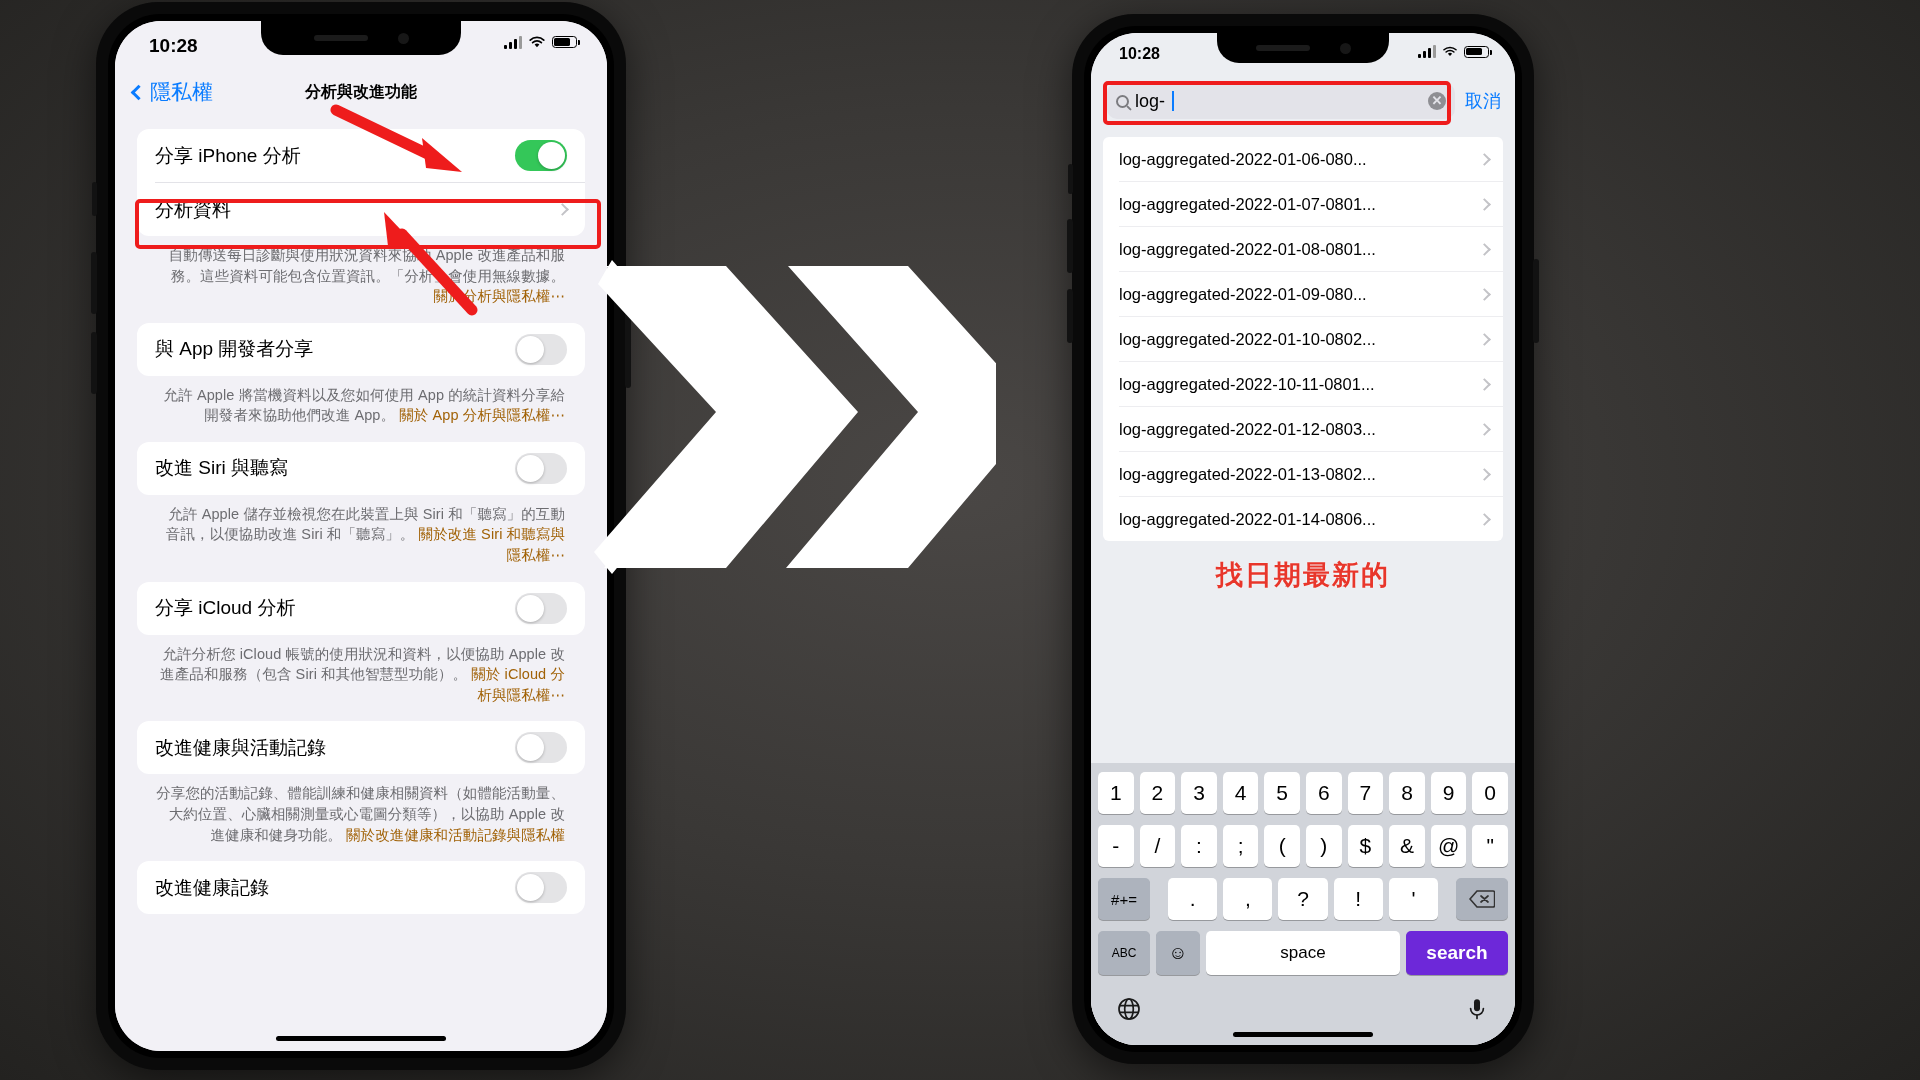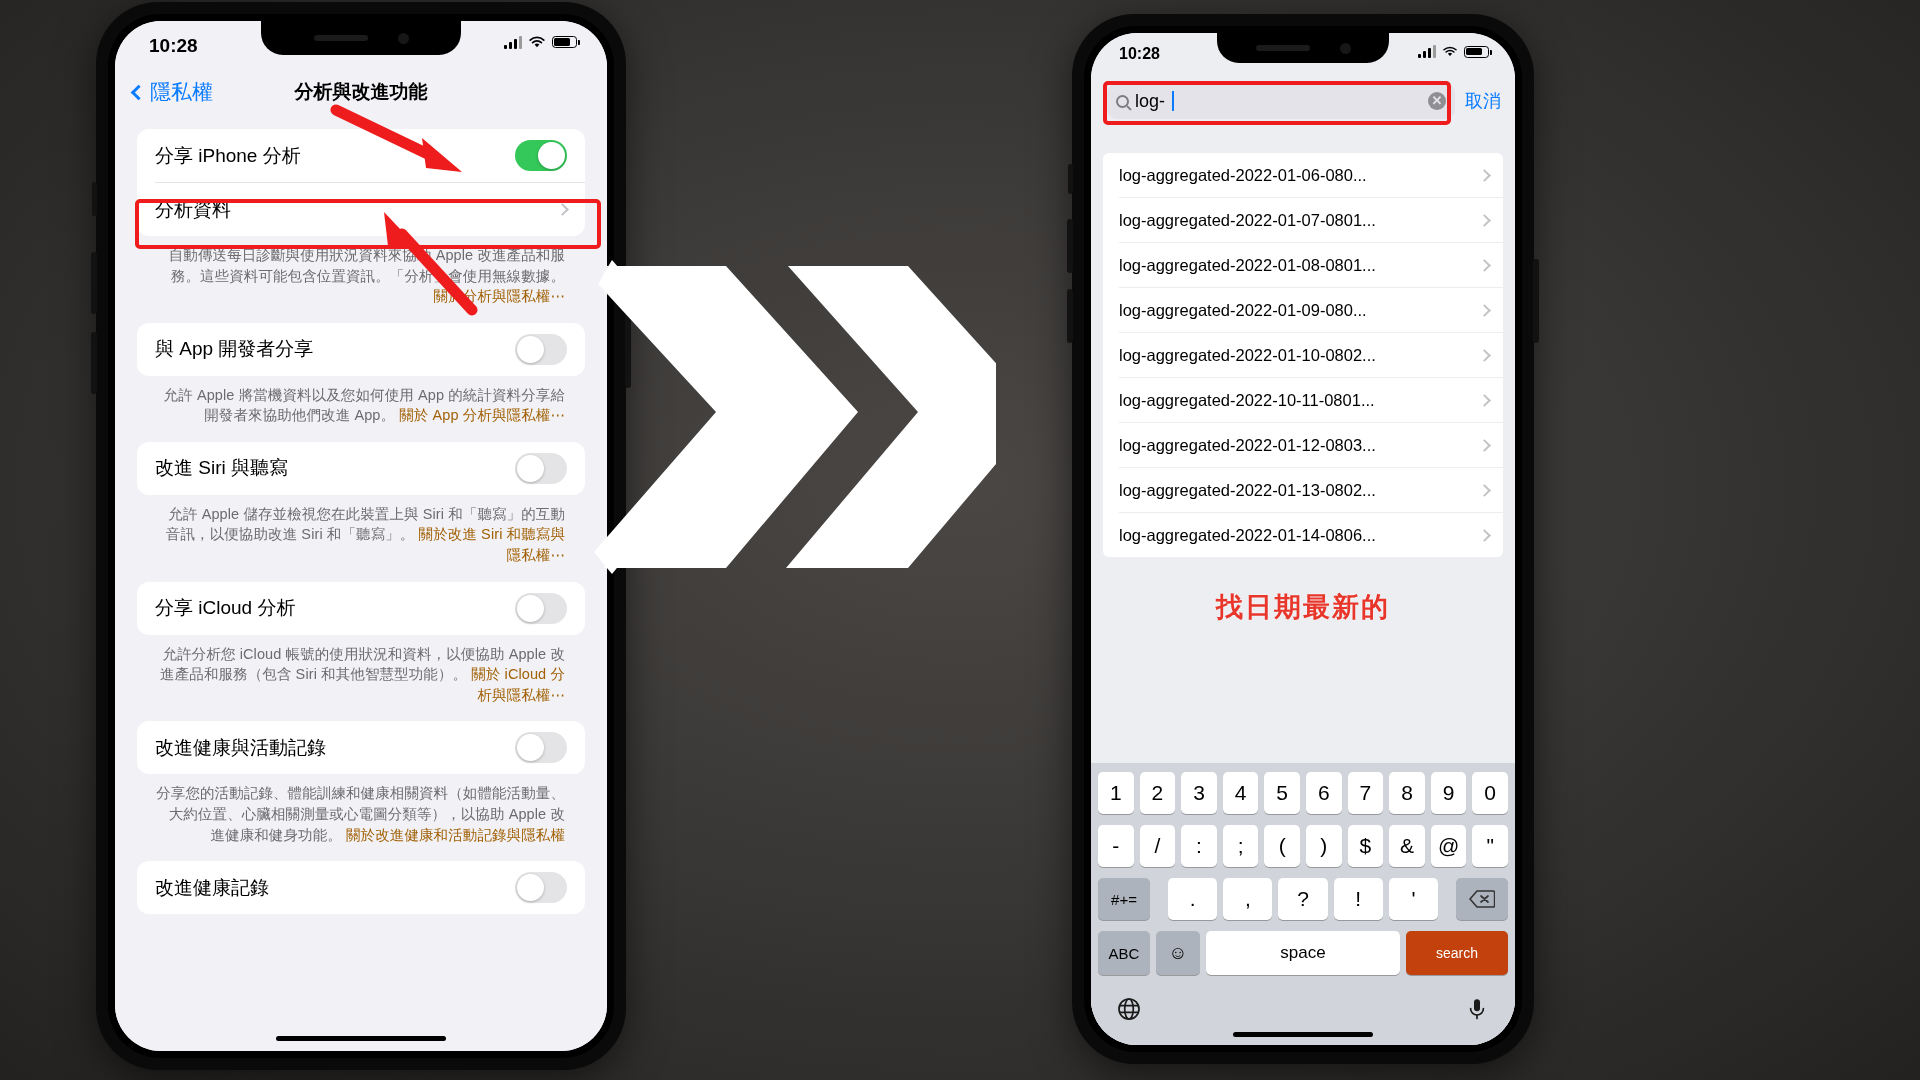--- a/index.html
+++ b/index.html
@@ -92,21 +92,21 @@
   .nav-back {
     display: flex; align-items: center; gap: 4px; color: #0a7cff;
     font-size: 21px; font-weight: 500; cursor: pointer;
   }
   .chev-left {
     width: 11px; height: 11px; border-left: 3.2px solid #0a7cff;
     border-bottom: 3.2px solid #0a7cff; transform: rotate(45deg); margin-right: 2px;
   }
   .nav-title {
     position: absolute; left: 50%; transform: translateX(-50%);
-    font-size: 19px; font-weight: 700; color: #000; white-space: nowrap;
+    font-size: 16px; font-weight: 700; color: #000; white-space: nowrap;
   }
   .list-scroll { padding: 14px 22px 0; height: calc(100% - 94px); overflow: hidden; }
 
   .card {
     background: #fff; border-radius: 12px; overflow: hidden;
   }
   .row {
     display: flex; align-items: center; justify-content: space-between;
     padding: 0 18px; height: 53px;
   }
@@ -164,21 +164,21 @@
   }
   .qtext { font-size: 18px; color:#000; font-weight:500; }
   .caret { width:2px; height:20px; background:#0a7cff; margin-left:1px; animation:none; }
   .clear-x {
     margin-left:auto; width:18px; height:18px; border-radius:50%; background:#8e8e93;
     color:#e3e3e9; font-size:13px; line-height:18px; text-align:center; font-weight:700;
     flex:none; cursor:pointer;
   }
   .cancel { color:#0a7cff; font-size:18px; white-space:nowrap; cursor:pointer; }
 
-  .results { background:#fff; margin: 16px 12px; border-radius: 6px; overflow:hidden; }
+  .results { background:#fff; margin: 0 12px; border-radius: 6px; overflow:hidden; }
   .res-row {
     display:flex; align-items:center; justify-content:space-between;
     height: 44px; padding: 0 14px 0 16px;
   }
   .res-row .rlabel {
     font-size:16.5px; color:#000; font-weight:500; overflow:hidden;
     white-space:nowrap; text-overflow:ellipsis; max-width: 300px;
   }
   .res-sep { height:1px; background:#ededf0; margin-left:16px; }
 
@@ -201,25 +201,25 @@
     font-size:21px; color:#000; box-shadow:0 1px 0 rgba(0,0,0,.28);
     cursor:pointer; font-weight:400;
   }
   .key.dark { background:#adb3bd; }
   .key.small { font-size:15px; }
   .krow.r3 { padding: 0 3px; }
   .krow.r3 .key.side { flex: 0 0 52px; }
   .krow.r3 .spacer { flex: 0 0 6px; }
   .krow.r4 { gap:6px; }
   .krow.r4 .key { height:44px; }
-  .key.abc { flex: 0 0 52px; font-size:15px; }
+  .key.abc { flex: 0 0 52px; font-size:12px; }
   .key.emo { flex: 0 0 44px; font-size:19px; }
   .key.space { flex: 1; font-size:17px; }
   .key.search {
-    flex: 0 0 102px; background:#c2410c; color:#fff; font-size:14px;
+    flex: 0 0 102px; background:#6d28d9; color:#fff; font-size:19px;font-weight:bold;
   }
   .kb-bottom {
     height: 46px; display:flex; align-items:center; justify-content:space-between;
     padding: 0 22px; background:#d1d4da;
   }
   .globe, .mic { width:24px; height:24px; cursor:pointer; }
   .home-ind {
     position:absolute; bottom:8px; left:50%; transform:translateX(-50%);
     width: 140px; height: 5px; background:#000; border-radius:3px; z-index:25;
   }

